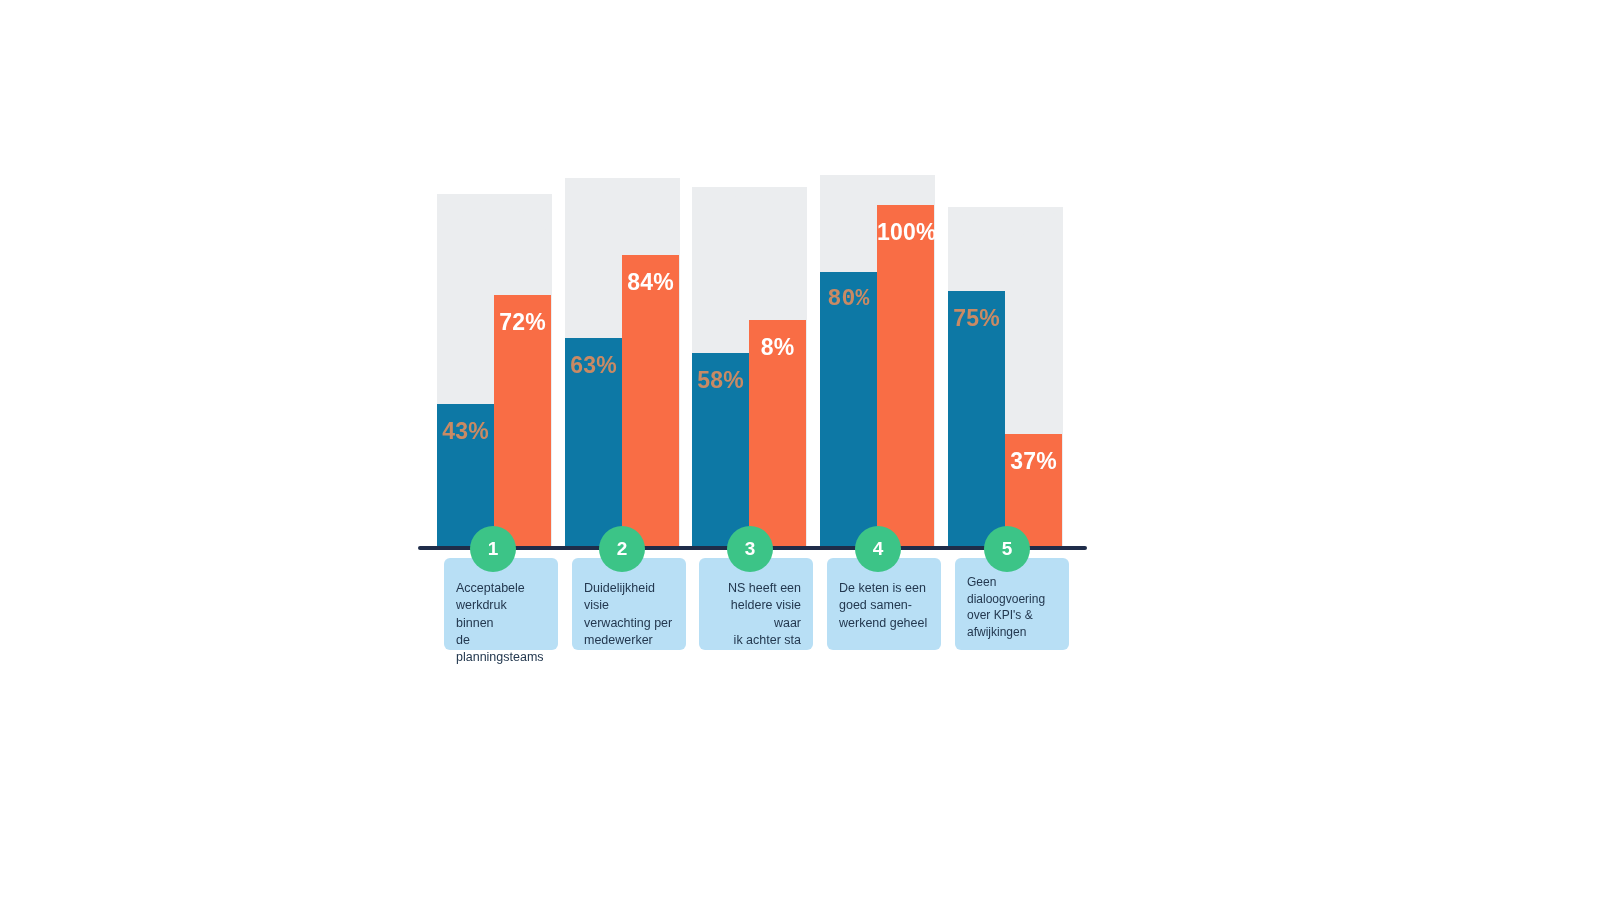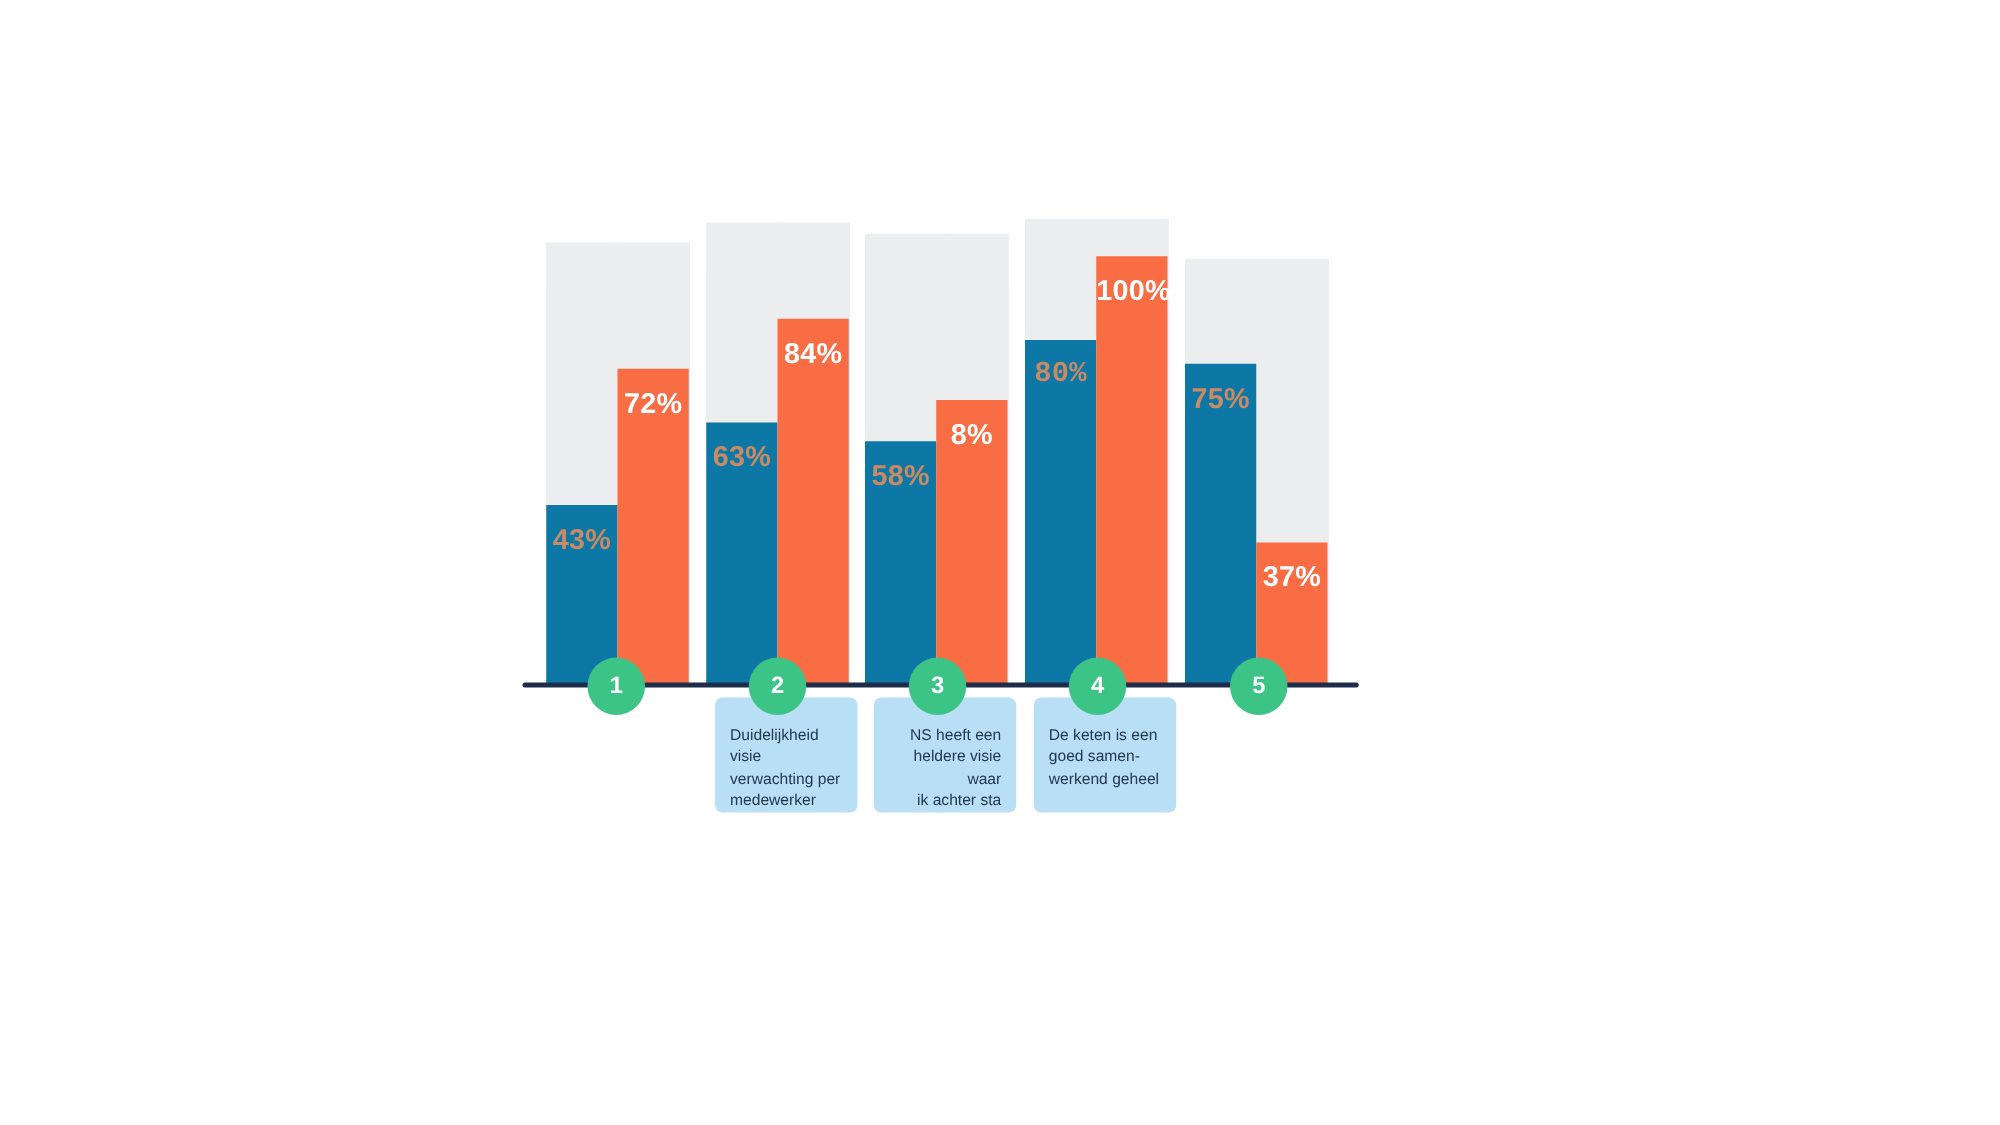--- a/index.html
+++ b/index.html
@@ -223,30 +223,41 @@
   </div>
 
   <div id="baseline"></div>
 
   <div class="marker" style="left:470px;">1</div>
   <div class="marker" style="left:599px;">2</div>
   <div class="marker" style="left:727px;">3</div>
   <div class="marker" style="left:855px;">4</div>
   <div class="marker" style="left:984px;">5</div>
 
+  <div class="caption" style="left:444px;">
+    <span>Acceptabele</span>
+    <span>werkdruk binnen</span>
+    <span>de planningsteams</span>
+  </div>
   <div class="caption" style="left:572px;">
     <span>Duidelijkheid visie</span>
     <span>verwachting per</span>
     <span>medewerker</span>
   </div>
   <div class="caption" style="left:699px;text-align:right;">
     <span>NS heeft een</span>
     <span>heldere visie waar</span>
     <span>ik achter sta</span>
   </div>
   <div class="caption" style="left:827px;">
     <span>De keten is een</span>
     <span>goed samen-</span>
     <span>werkend geheel</span>
   </div>
+  <div class="caption" style="left:955px; padding-top:16px; font-size:12px;">
+    <span>Geen</span>
+    <span>dialoogvoering</span>
+    <span>over KPI's &amp;</span>
+    <span>afwijkingen</span>
+  </div>
 
 
 </div>
 
 </body></html>

